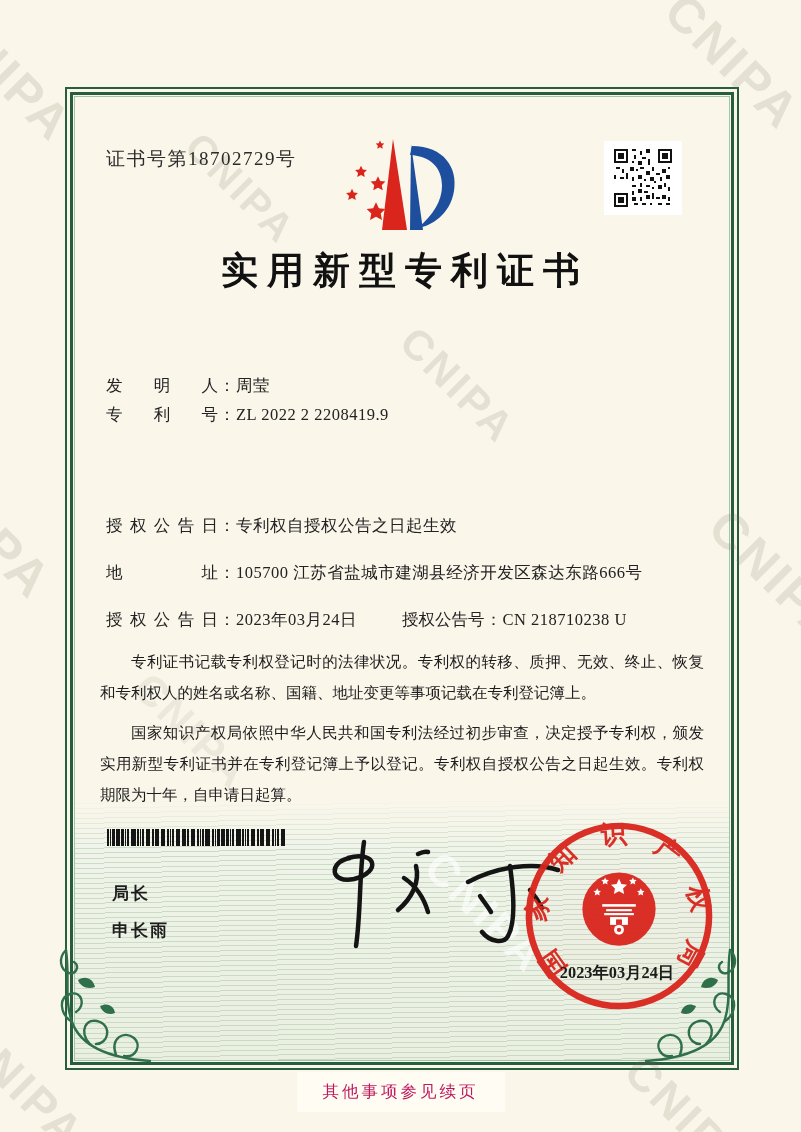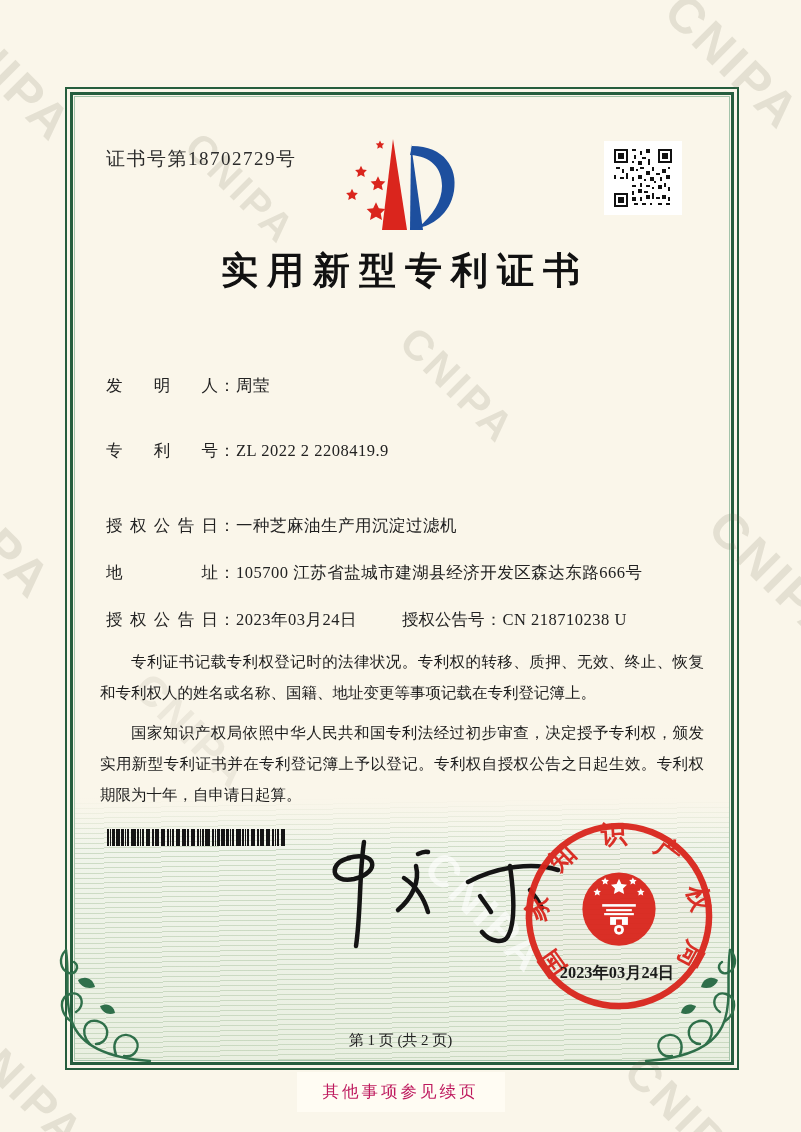--- a/index.html
+++ b/index.html
@@ -136,43 +136,47 @@
         <path fill="#111" d="M2,2h3v3h-3z M24,2h3v3h-3z M2,24h3v3h-3z"></path>
         <path fill="#111" d="M9,0h2v1h-2z M13,1h1v2h-1z M16,0h2v2h-2z M10,3h1v2h-1z M14,4h2v1h-2z M9,6h1v1h-1z M12,6h2v2h-2z M17,5h1v3h-1z M1,9h2v1h-2z M4,10h1v2h-1z M0,13h1v2h-1z M3,14h2v1h-2z M6,12h1v3h-1z M8,9h2v2h-2z M11,10h1v1h-1z M13,9h2v1h-2z M16,11h2v2h-2z M19,9h1v2h-1z M21,12h2v1h-2z M24,10h2v2h-2z M27,9h1v1h-1z M23,14h1v2h-1z M26,13h2v2h-2z M9,14h1v2h-1z M12,13h2v2h-2z M15,15h1v1h-1z M18,14h2v2h-2z M20,16h1v1h-1z M9,18h2v1h-2z M13,17h1v2h-1z M16,18h2v1h-2z M19,19h1v1h-1z M22,18h2v2h-2z M25,17h1v2h-1z M27,19h1v2h-1z M9,21h1v2h-1z M12,20h2v2h-2z M15,21h2v1h-2z M9,24h2v2h-2z M13,24h1v2h-1z M16,23h2v2h-2z M19,22h1v3h-1z M21,24h2v1h-2z M24,23h2v2h-2z M27,24h1v2h-1z M10,27h2v1h-2z M14,27h2v1h-2z M18,27h1v1h-1z M22,27h2v1h-2z M26,27h2v1h-2z"></path>
       </svg>
     </div>
 
     <div class="title">实用新型专利证书</div>
 
     <div class="frow" style="top:375px">
       <span class="flabel">发明人</span><span class="fcolon">：</span><span class="fval">周莹</span>
     </div>
-    <div class="frow" style="top:440px">
+    <div class="frow" style="top:404px">
       <span class="flabel">专利号</span><span class="fcolon">：</span><span class="fval">ZL 2022 2 2208419.9</span>
     </div>
     <div class="frow" style="top:515px">
-      <span class="flabel">授权公告日</span><span class="fcolon">：</span><span class="fval">一种芝麻油生产用沉淀过滤机</span>
+      <span class="flabel">授权公告日</span><span class="fcolon">：</span><span class="fval">专利权自授权公告之日起生效</span>
     </div>
     <div class="frow" style="top:562px">
       <span class="flabel">地址</span><span class="fcolon">：</span><span class="fval">105700 江苏省盐城市建湖县经济开发区森达东路666号</span>
     </div>
     <div class="frow" style="top:609px">
       <span class="flabel">授权公告日</span><span class="fcolon">：</span><span class="fval">2023年03月24日</span>
       <span class="g2">
         <span>授权公告号</span><span class="fcolon">：</span><span class="fval">CN 218710238 U</span>
       </span>
     </div>
 
     <div class="paras">
       <p>专利证书记载专利权登记时的法律状况。专利权的转移、质押、无效、终止、恢复和专利权人的姓名或名称、国籍、地址变更等事项记载在专利登记簿上。</p>
       <p>国家知识产权局依照中华人民共和国专利法经过初步审查，决定授予专利权，颁发实用新型专利证书并在专利登记簿上予以登记。专利权自授权公告之日起生效。专利权期限为十年，自申请日起算。</p>
     </div>
 
     <div class="barcode"></div>
 
+    <div class="signer">
+      <div>局长</div>
+      <div>申长雨</div>
+    </div>
 
     <div class="signature">
       <svg width="265" height="118" viewBox="0 0 265 118" fill="none" stroke="#141414" stroke-width="4.5" stroke-linecap="round">
         <path d="M30,22 C58,14 64,36 36,43 C12,48 10,26 32,22"></path>
         <path d="M46,6 C41,40 43,76 38,110"></path>
         <path d="M98,30 C102,46 94,62 80,74"></path>
         <path d="M86,42 C98,50 106,62 110,76"></path>
         <path d="M100,18 C104,16 107,15 110,16"></path>
         <path d="M150,46 C180,30 216,26 240,34"></path>
         <path d="M192,30 C196,58 198,86 190,100 C186,108 172,106 164,96"></path>
@@ -200,17 +204,16 @@
           <rect x="-15" y="4" width="30" height="2.2" fill="#fff"></rect>
           <rect x="-9" y="8" width="18" height="8" fill="#fff"></rect>
           <rect x="-3" y="10.5" width="6" height="5.5" fill="#d9251c"></rect>
           <circle cy="21" r="5" fill="#fff"></circle>
           <circle cy="21" r="2.2" fill="#d9251c"></circle>
         </g>
         <text x="98" y="164" text-anchor="middle" font-size="16.5" font-weight="bold" fill="#111" font-family="'Liberation Serif','DejaVu Serif',serif">2023年03月24日</text>
       </svg>
     </div>
 
-    <div class="page-footer">第 1 页 (共 2 页)</div>
     <div class="note">其他事项参见续页</div>
 
   </div>
 </div>
 
 </body></html>

